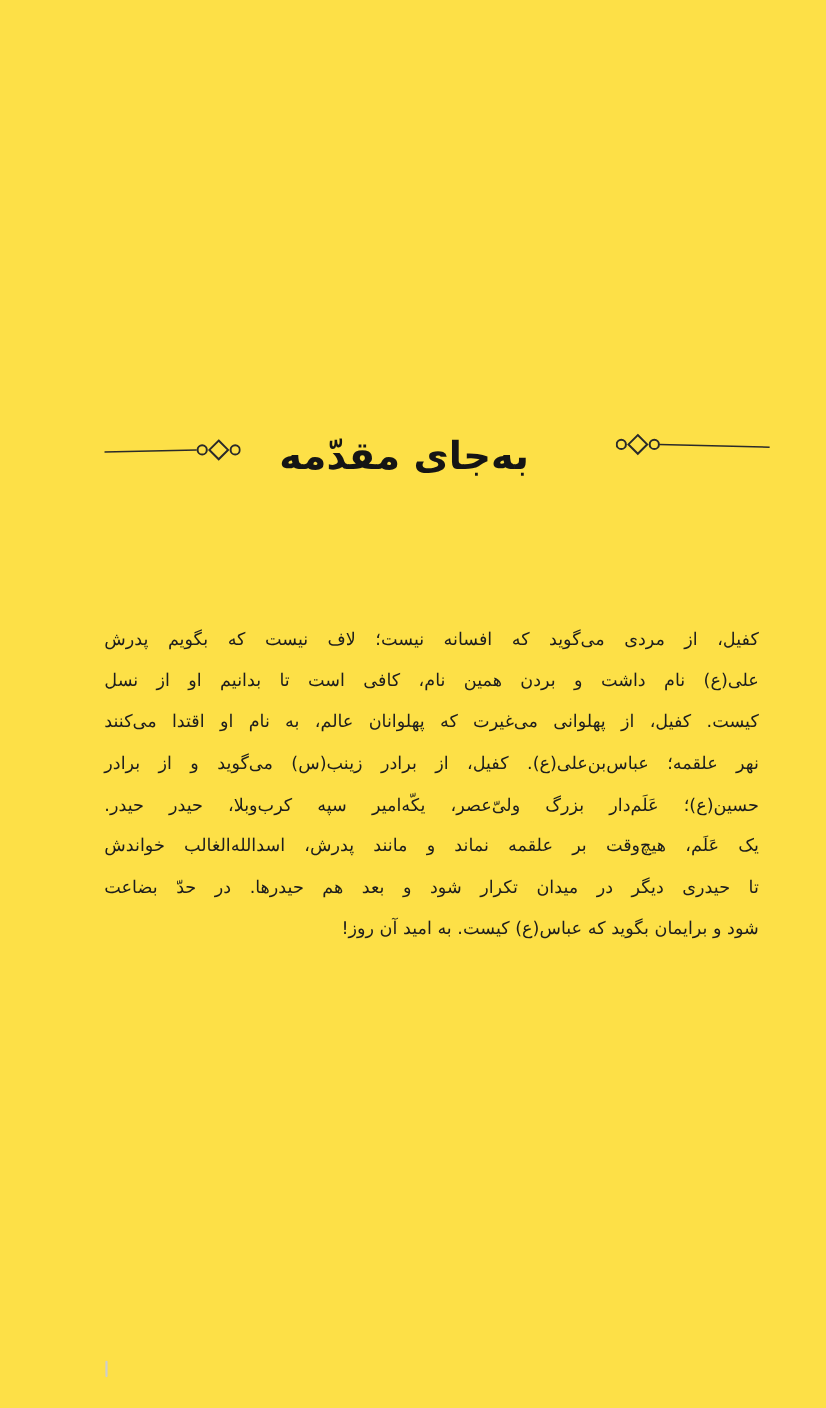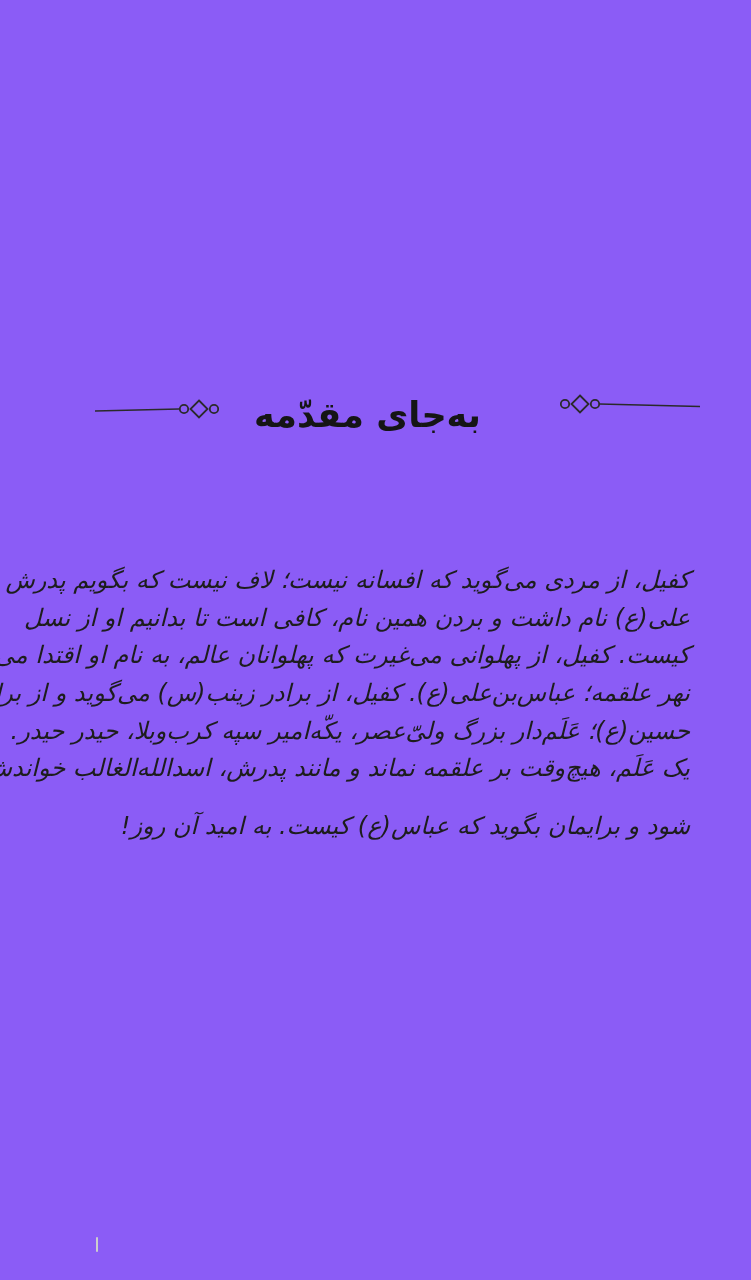--- a/index.html
+++ b/index.html
@@ -5,21 +5,21 @@
   html,body{margin:0;padding:0;}
   body{
     background:#e9e9e9;
     font-family:"DejaVu Sans", sans-serif;
   }
   .page{
     position:relative;
     width:751px;
     height:1280px;
     margin:0 auto;
-    background:#8b5cf6;
+    background:#fde047;
     color:#1d1d1d;
     overflow:hidden;
     direction:rtl;
   }
   
   .title{
     position:absolute;
     top:372px;
     left:0;
     width:100%;
@@ -49,35 +49,33 @@
   .body-text{
     position:absolute;
     top:562px;
     right:61px;
     width:595px;
     direction:rtl;
   }
   .line{
     height:37.65px;
     line-height:37.65px;
-    font-size:24px;
+    font-size:16px;
     color:#1d1d1d;
     text-align:justify;
     text-align-last:justify;
     white-space:nowrap;
     overflow:visible;
-    font-style:italic;
   }
   .line.indent{
     padding-right:22px;
   }
   .line.para-end{
     text-align:center;
     text-align-last:right;
-    margin-top:20px;
   }
   
   .signature{
     position:absolute;
     top:1048px;
     left:99px;
     direction:rtl;
   }
   .sig-line{
     line-height:41px;
@@ -123,19 +121,20 @@
     </svg>
   </div>
 
   <div class="body-text">
     <div class="line">کفیل، از مردی می‌گوید که افسانه نیست؛ لاف نیست که بگویم پدرش</div>
     <div class="line">علی(ع) نام داشت و بردن همین نام، کافی است تا بدانیم او از نسل</div>
     <div class="line">کیست. کفیل، از پهلوانی می‌غیرت که پهلوانان عالم، به نام او اقتدا می‌کنند</div>
     <div class="line">نهر علقمه؛ عباس‌بن‌علی(ع). کفیل، از برادر زینب(س) می‌گوید و از برادر</div>
     <div class="line">حسین(ع)؛ عَلَم‌دار بزرگ ولیّ‌عصر، یکّه‌امیر سپه کرب‌وبلا، حیدر حیدر.</div>
     <div class="line">یک عَلَم، هیچ‌وقت بر علقمه نماند و مانند پدرش، اسدالله‌الغالب خواندش</div>
+    <div class="line">تا حیدری دیگر در میدان تکرار شود و بعد هم حیدرها. در حدّ بضاعت</div>
     <div class="line para-end">شود و برایمان بگوید که عباس(ع) کیست. به امید آن روز!</div>
   </div>
 
 
   <div class="scan-artifact"></div>
 
 </div>
 
 </body></html>

